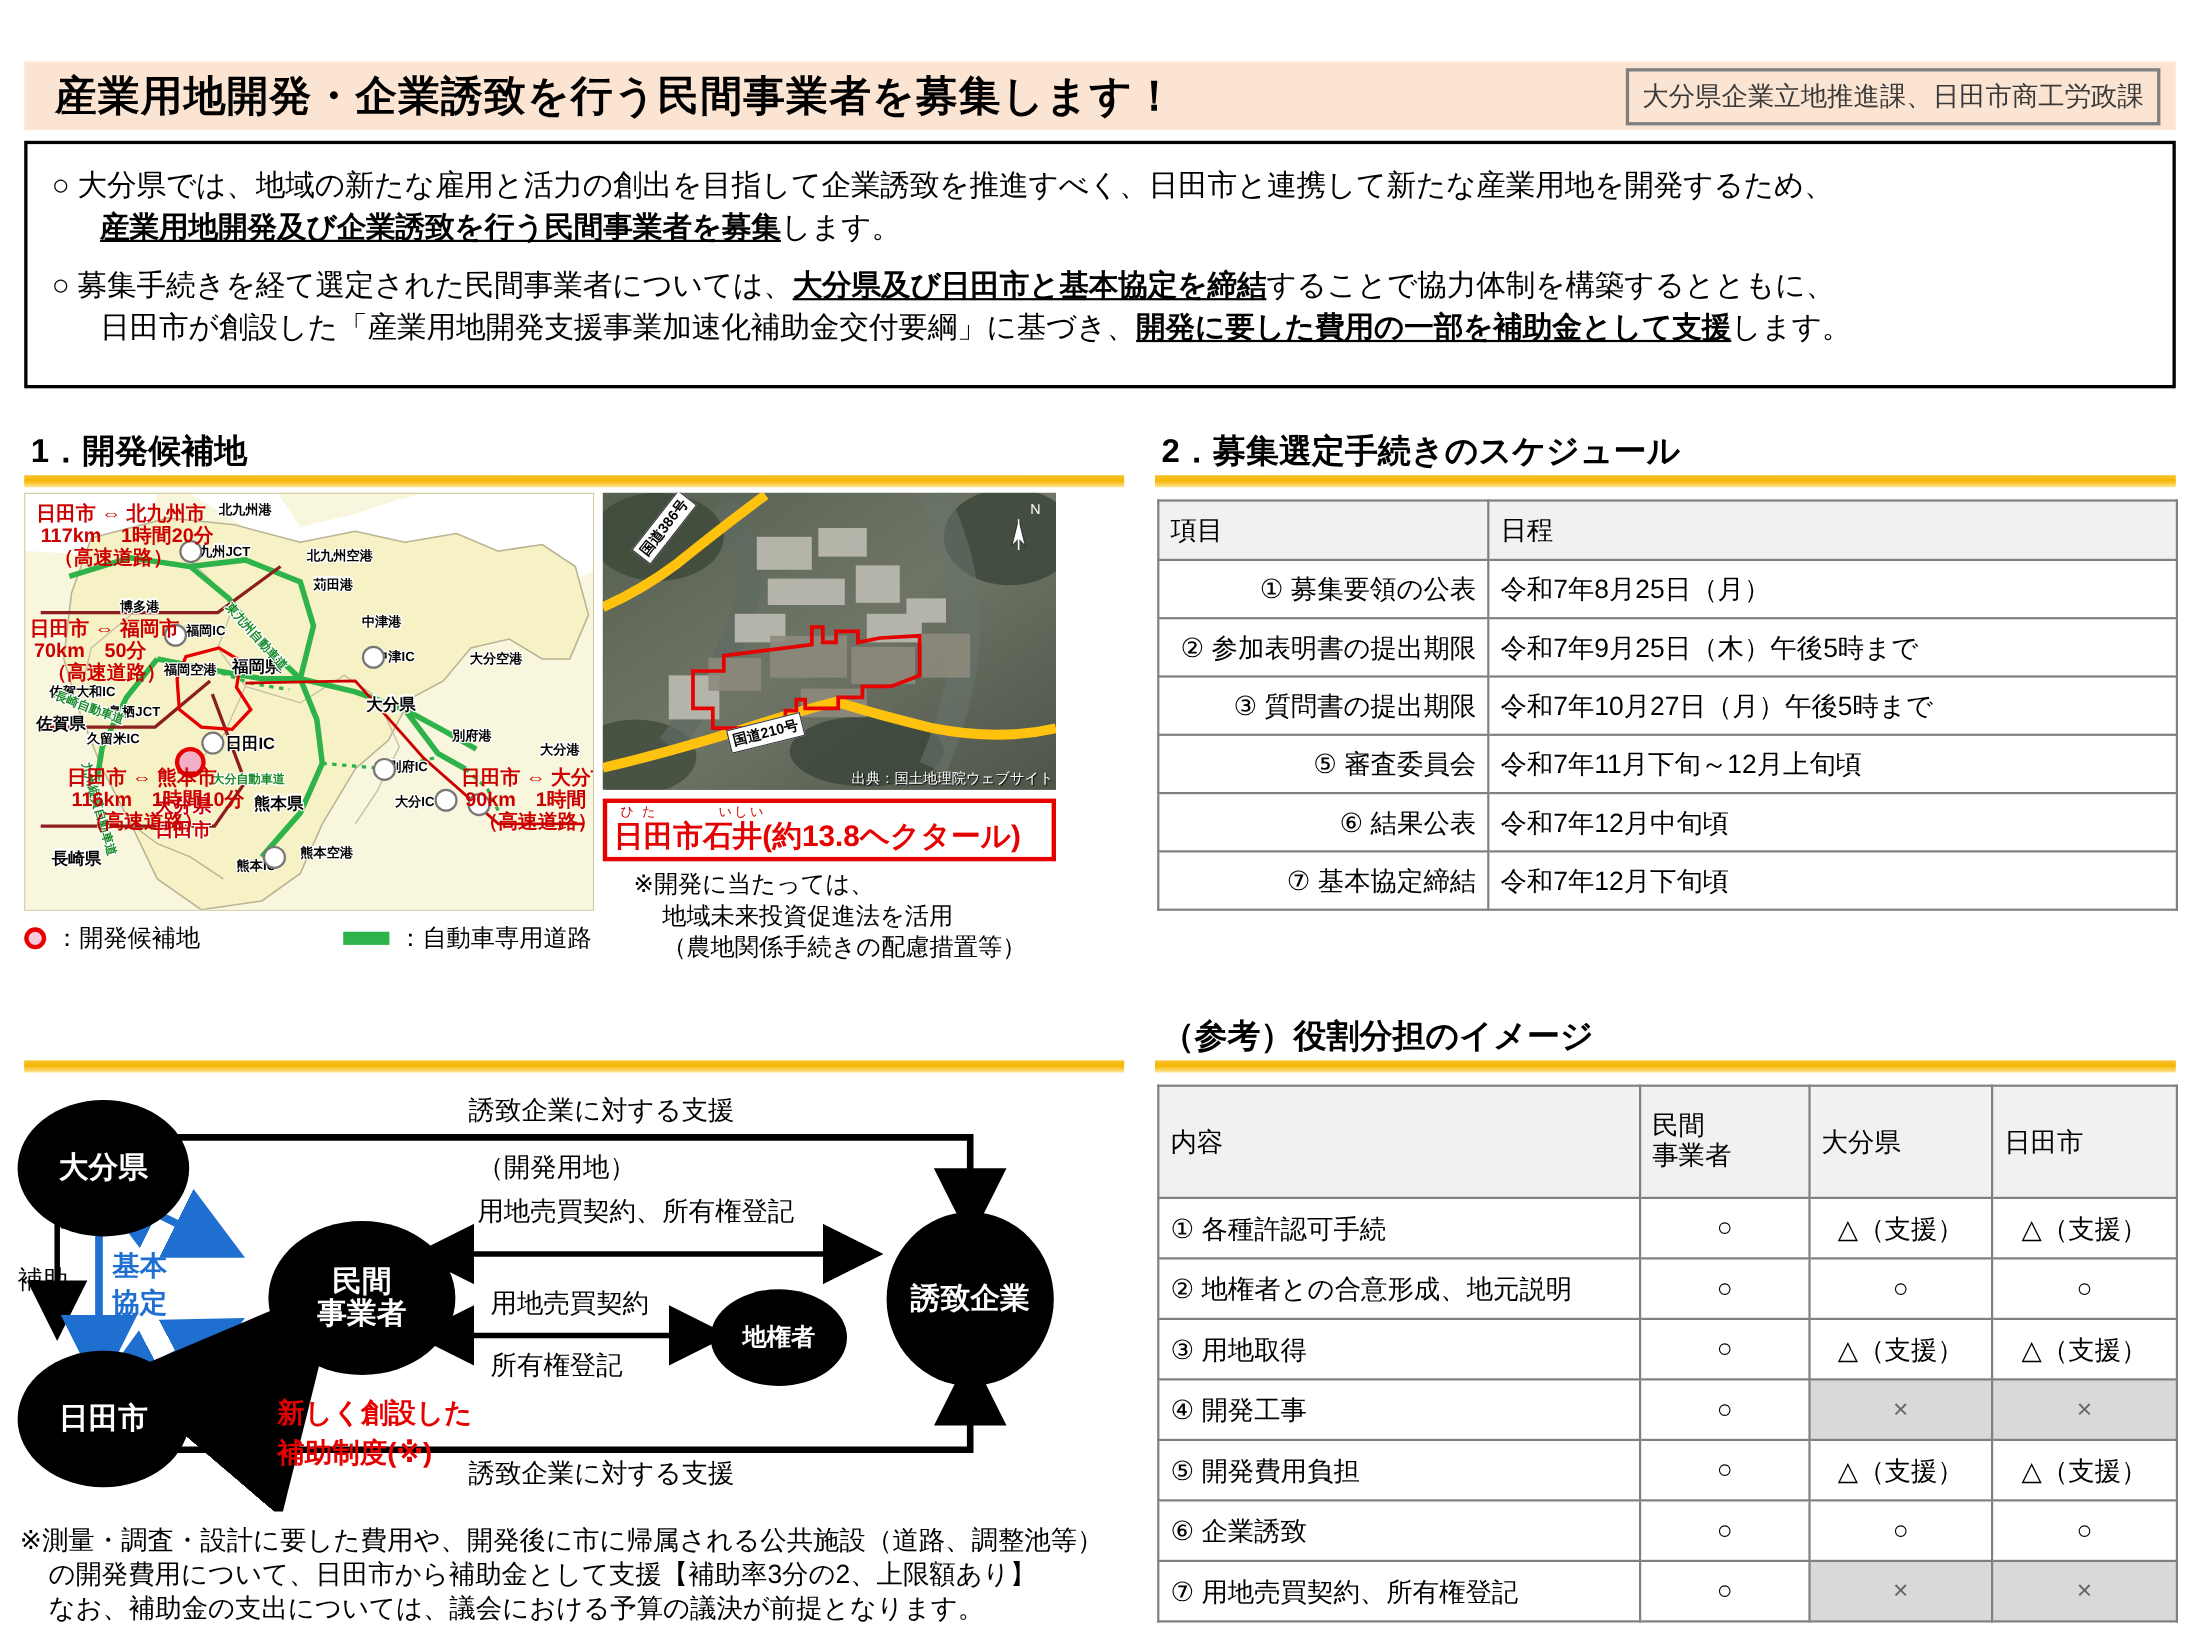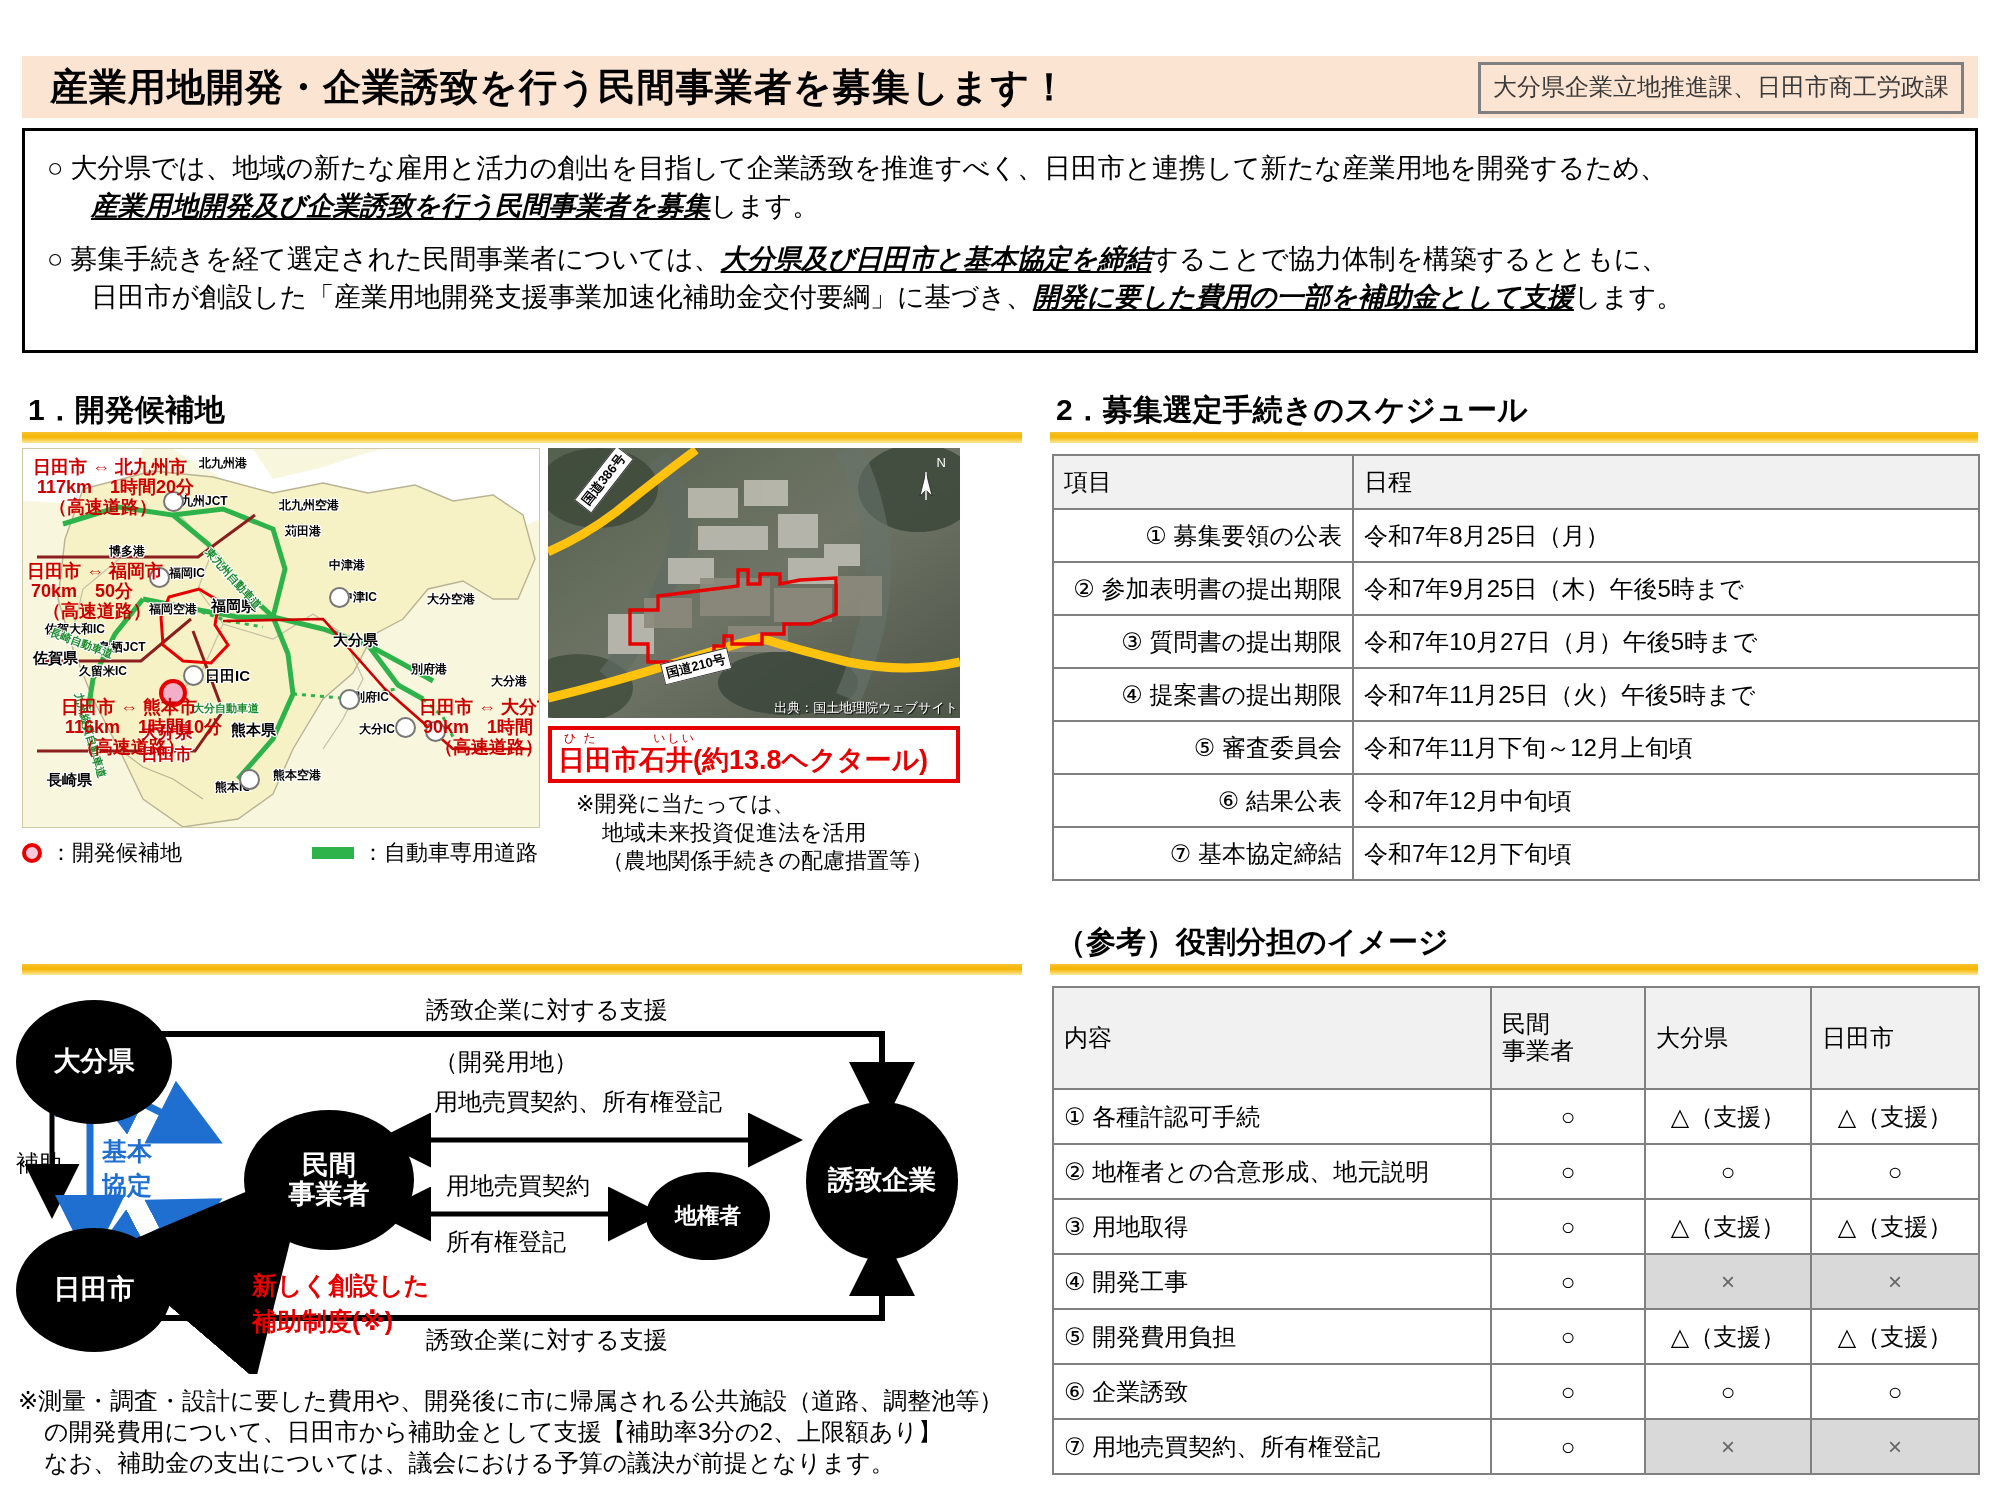--- a/index.html
+++ b/index.html
@@ -61,21 +61,21 @@
   }
   .intro-line {
     font-size: 27px;
     line-height: 1.42;
     white-space: nowrap;
     letter-spacing: -0.2px;
   }
   .intro-line.indent { padding-left: 44px; }
   .intro-line.p2 { margin-top: 14px; }
   .u { text-decoration: underline; text-underline-offset: 3px; }
-  .b { font-weight: bold; font-style: italic; }
+  .b { font-weight: bold; }
 
   
   .sec-head {
     position: absolute;
     font-size: 30px;
     font-weight: bold;
     white-space: nowrap;
   }
   .sec-rule {
     position: absolute;
@@ -503,24 +503,20 @@
         </tr>
         <tr>
           <td class="sched-item" style="height: 53px;">② 参加表明書の提出期限</td>
           <td class="sched-date">令和7年9月25日（木）午後5時まで</td>
         </tr>
         <tr>
           <td class="sched-item" style="height: 53px;">③ 質問書の提出期限</td>
           <td class="sched-date">令和7年10月27日（月）午後5時まで</td>
         </tr>
         <tr>
-          <td class="sched-item rowbold" style="height: 53px;">④ 提案書の提出期限</td>
-          <td class="sched-date rowbold">令和7年11月25日（火）午後5時まで</td>
-        </tr>
-        <tr>
           <td class="sched-item" style="height: 53px;">⑤ 審査委員会</td>
           <td class="sched-date">令和7年11月下旬～12月上旬頃</td>
         </tr>
         <tr>
           <td class="sched-item" style="height: 53px;">⑥ 結果公表</td>
           <td class="sched-date">令和7年12月中旬頃</td>
         </tr>
         <tr>
           <td class="sched-item rowbold" style="height: 53px;">⑦ 基本協定締結</td>
           <td class="sched-date rowbold">令和7年12月下旬頃</td>

